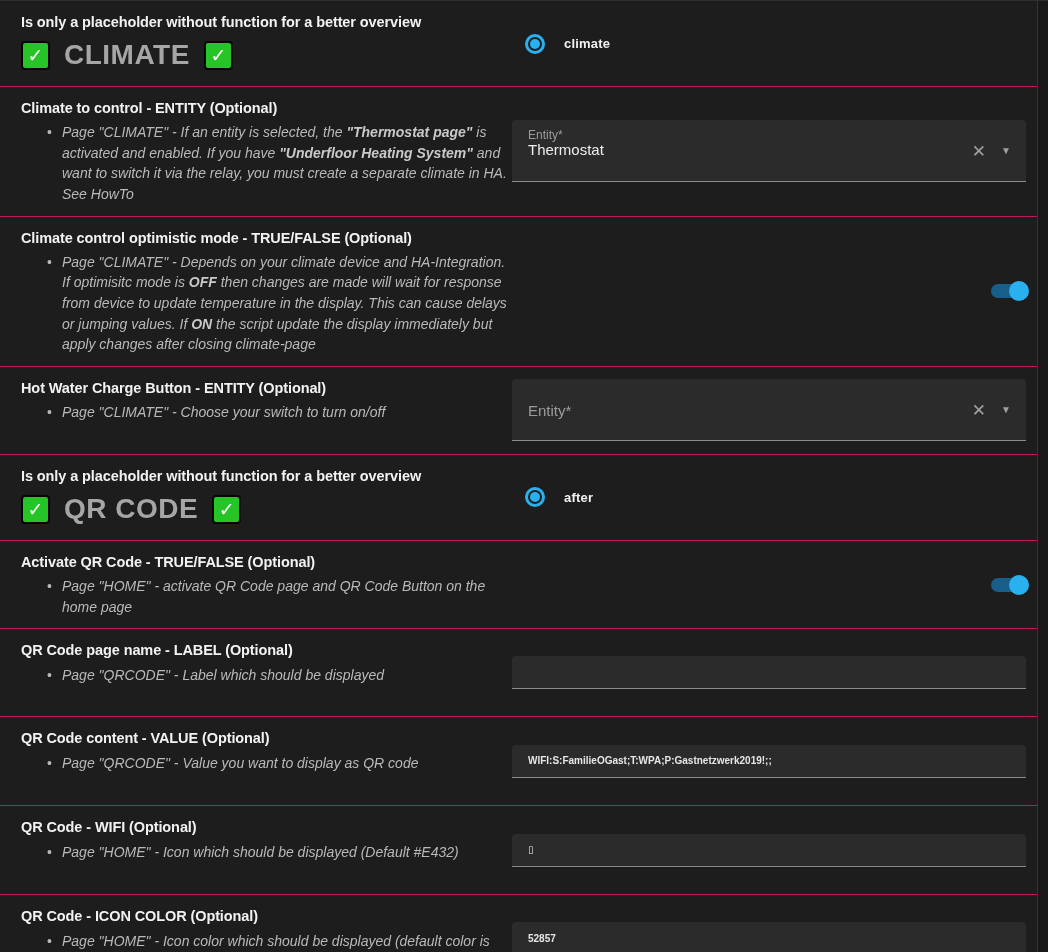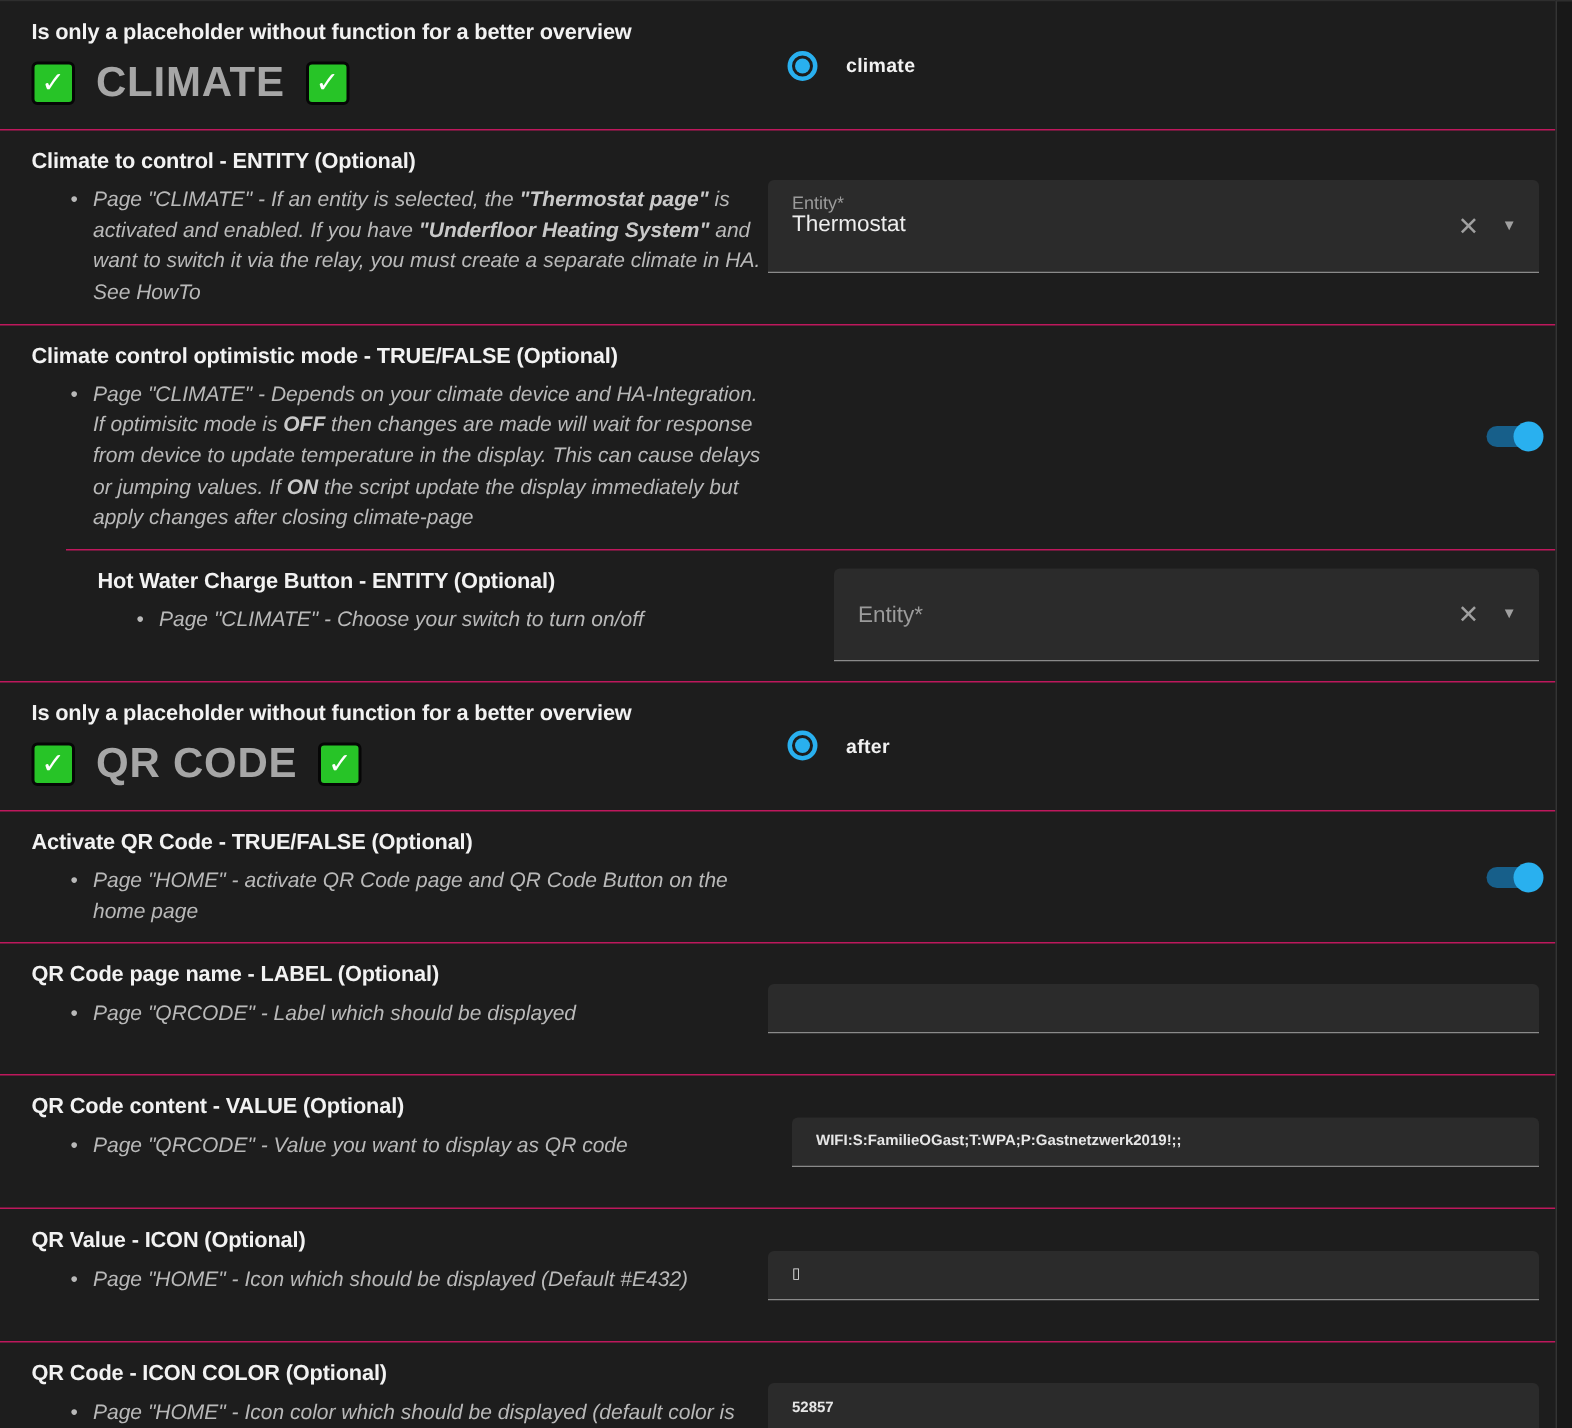--- a/index.html
+++ b/index.html
@@ -48,22 +48,22 @@
     color:#a0a0a0;font-size:17px;cursor:pointer;line-height:1;}
   .field .caret{position:absolute;right:15px;top:50%;transform:translateY(-50%);
     color:#a0a0a0;font-size:10px;cursor:pointer;line-height:1;}
 
   .tinput{width:100%;height:33px;background:#2b2b2b;border:none;outline:none;
     border-bottom:1px solid var(--field-underline);border-radius:4px 4px 0 0;box-sizing:border-box;
     color:#e6e6e6;font-size:10px;font-weight:600;padding:0 16px;
     font-family:"Liberation Sans","DejaVu Sans",sans-serif;}
 
   .h-r1{min-height:85px;}  .h-r2{min-height:112px;} .h-r3{min-height:136px;gap:20px;}
-  .h-r4{min-height:88px;margin-left:44px;}  .h-r5{min-height:86px;}  .h-r6{min-height:87px;}
-  .h-r7{min-height:88px;}  .h-r8{min-height:89px;gap:16px;}  .h-r9{min-height:89px;}
+  .h-r4{min-height:88px;}  .h-r5{min-height:86px;}  .h-r6{min-height:87px;}
+  .h-r7{min-height:88px;}  .h-r8{min-height:89px;}  .h-r9{min-height:89px;}
   .h-r10{min-height:85px;}
 </style>
 </head>
 <body>
 
 <div class="main">
 
   <div class="row h-r1">
     <div class="left">
       <div class="row-title">Is only a placeholder without function for a better overview</div>
@@ -177,21 +177,21 @@
           <li><span>Page "QRCODE" - Value you want to display as QR code</span></li>
         </ul>
     </div>
     <div class="right">
       <input class="tinput" type="text" value="WIFI:S:FamilieOGast;T:WPA;P:Gastnetzwerk2019!;;" style="">
     </div>
   </div>
 
   <div class="row h-r9">
     <div class="left">
-      <div class="row-title">QR Value - ICON (Optional)</div>
+      <div class="row-title">QR Code - WIFI (Optional)</div>
       <ul class="desc-list">
           <li><span>Page "HOME" - Icon which should be displayed (Default #E432)</span></li>
         </ul>
     </div>
     <div class="right">
       <input class="tinput" type="text" value="▯" style="">
     </div>
   </div>
 
   <div class="row h-r10">

